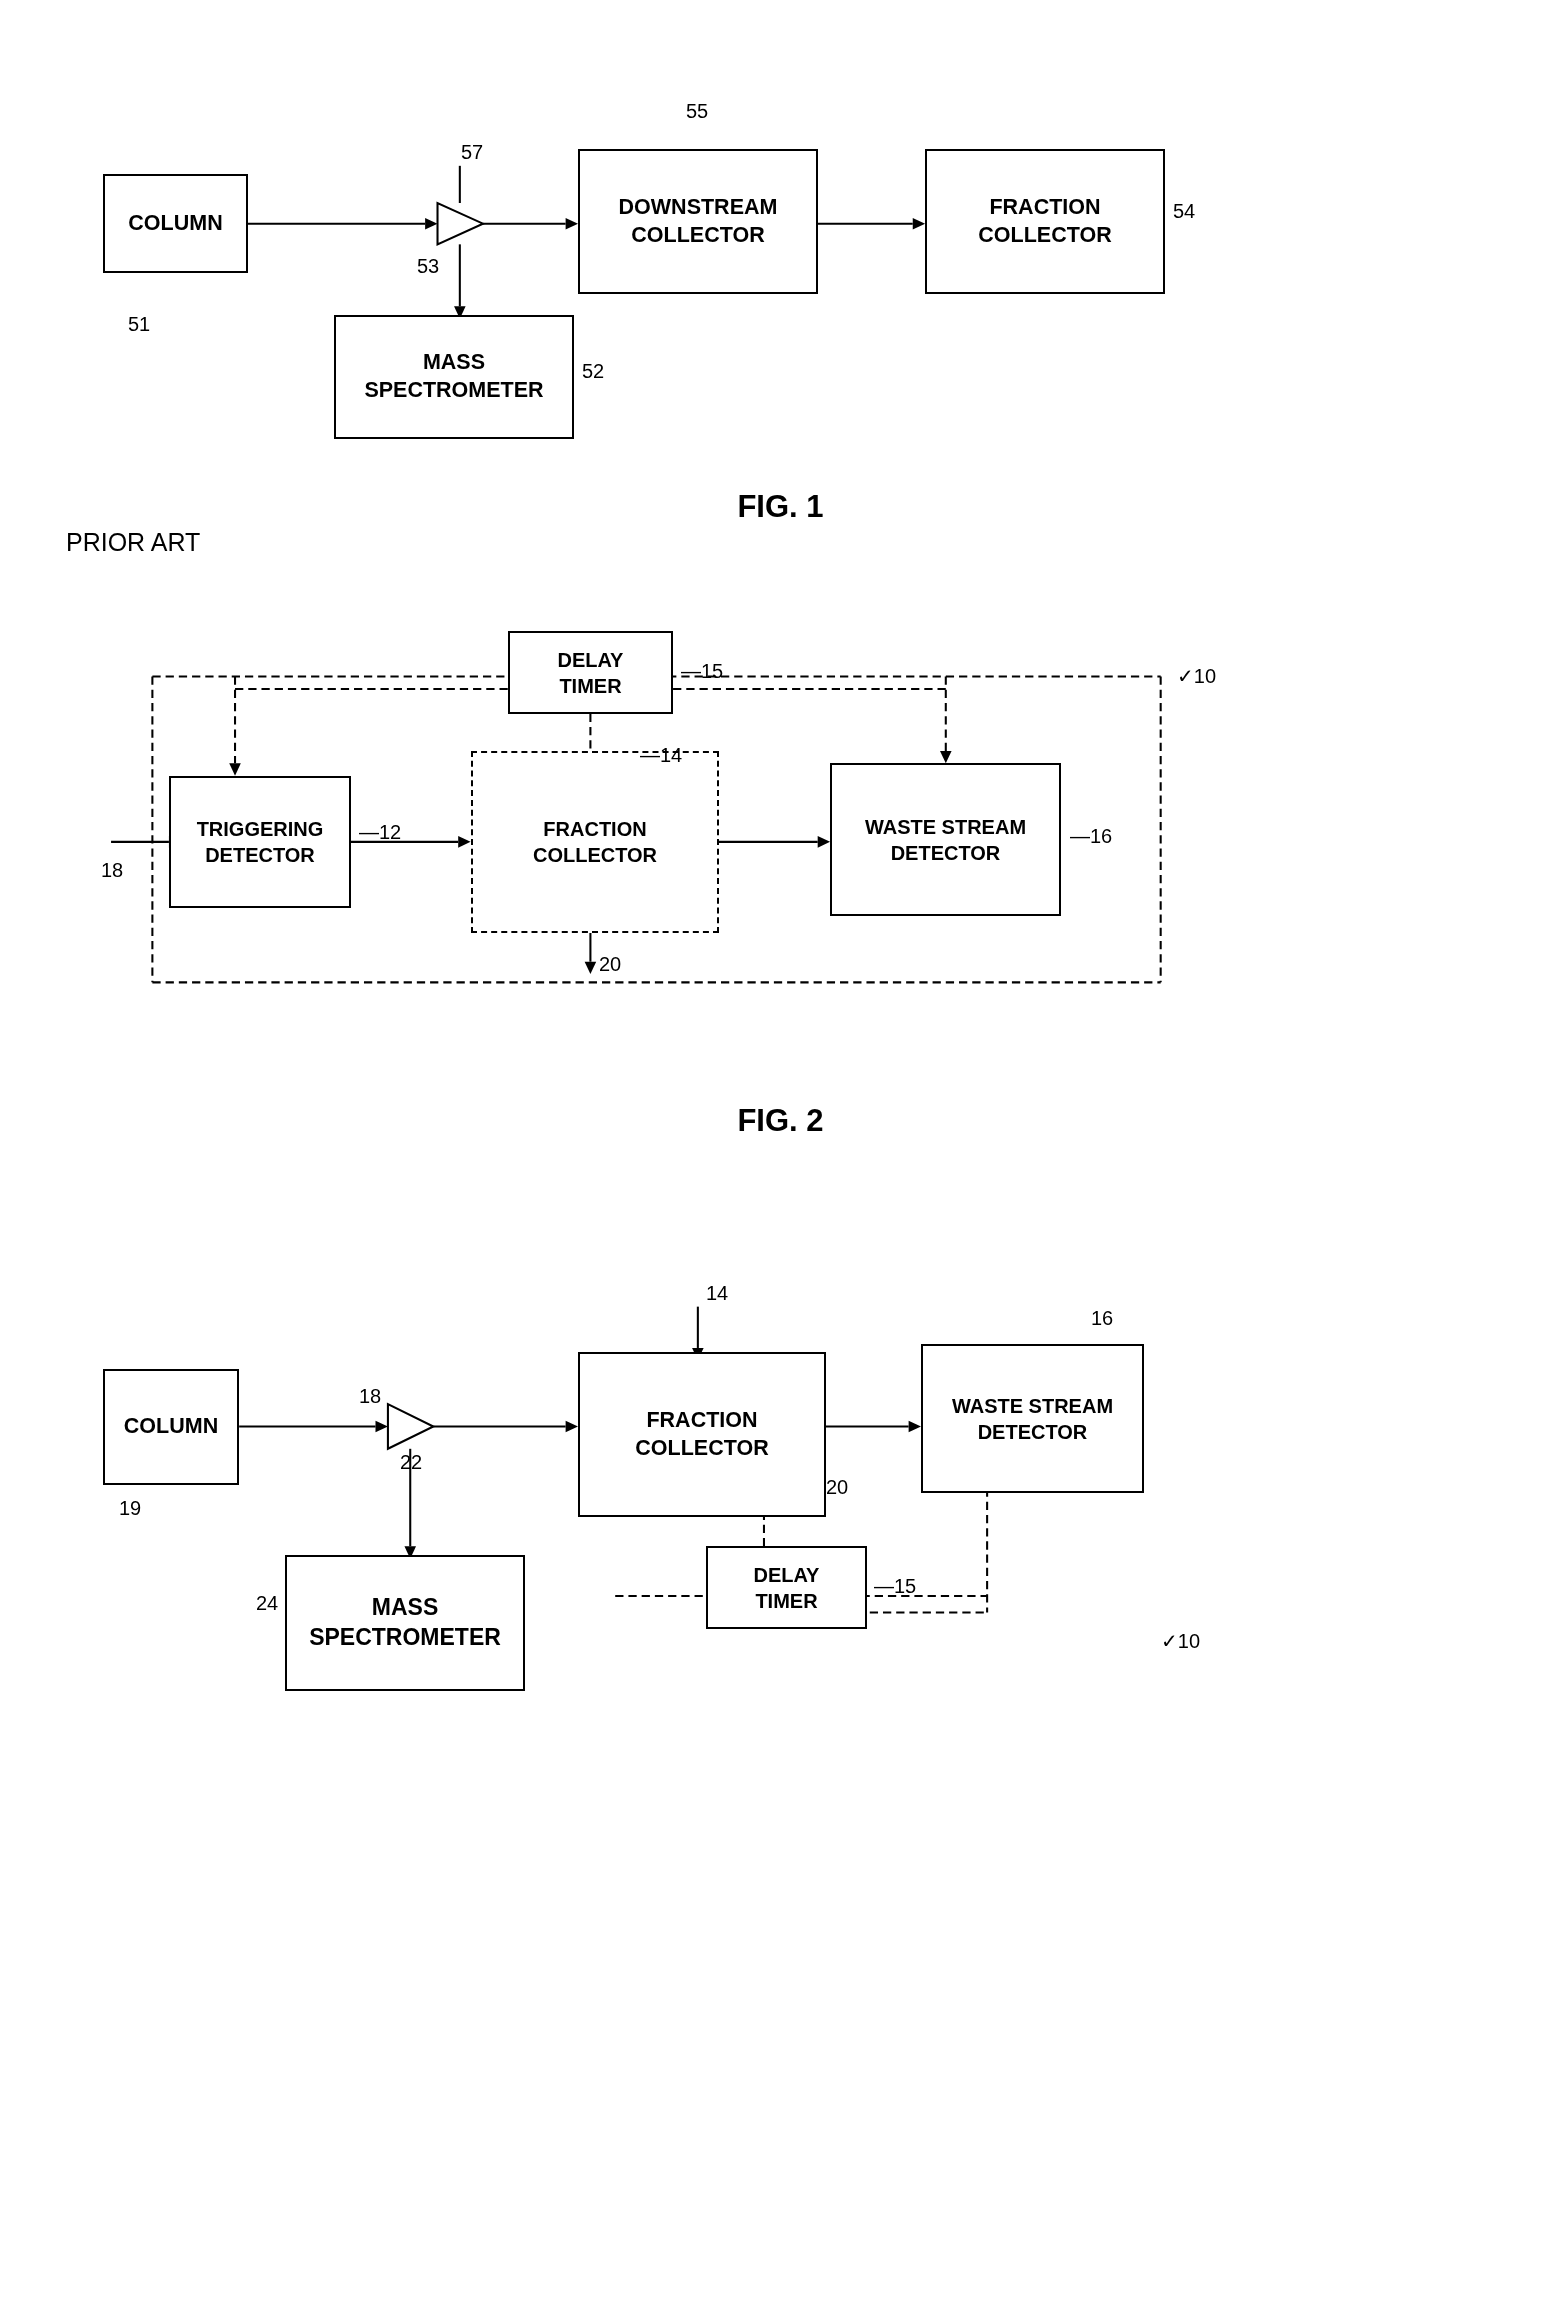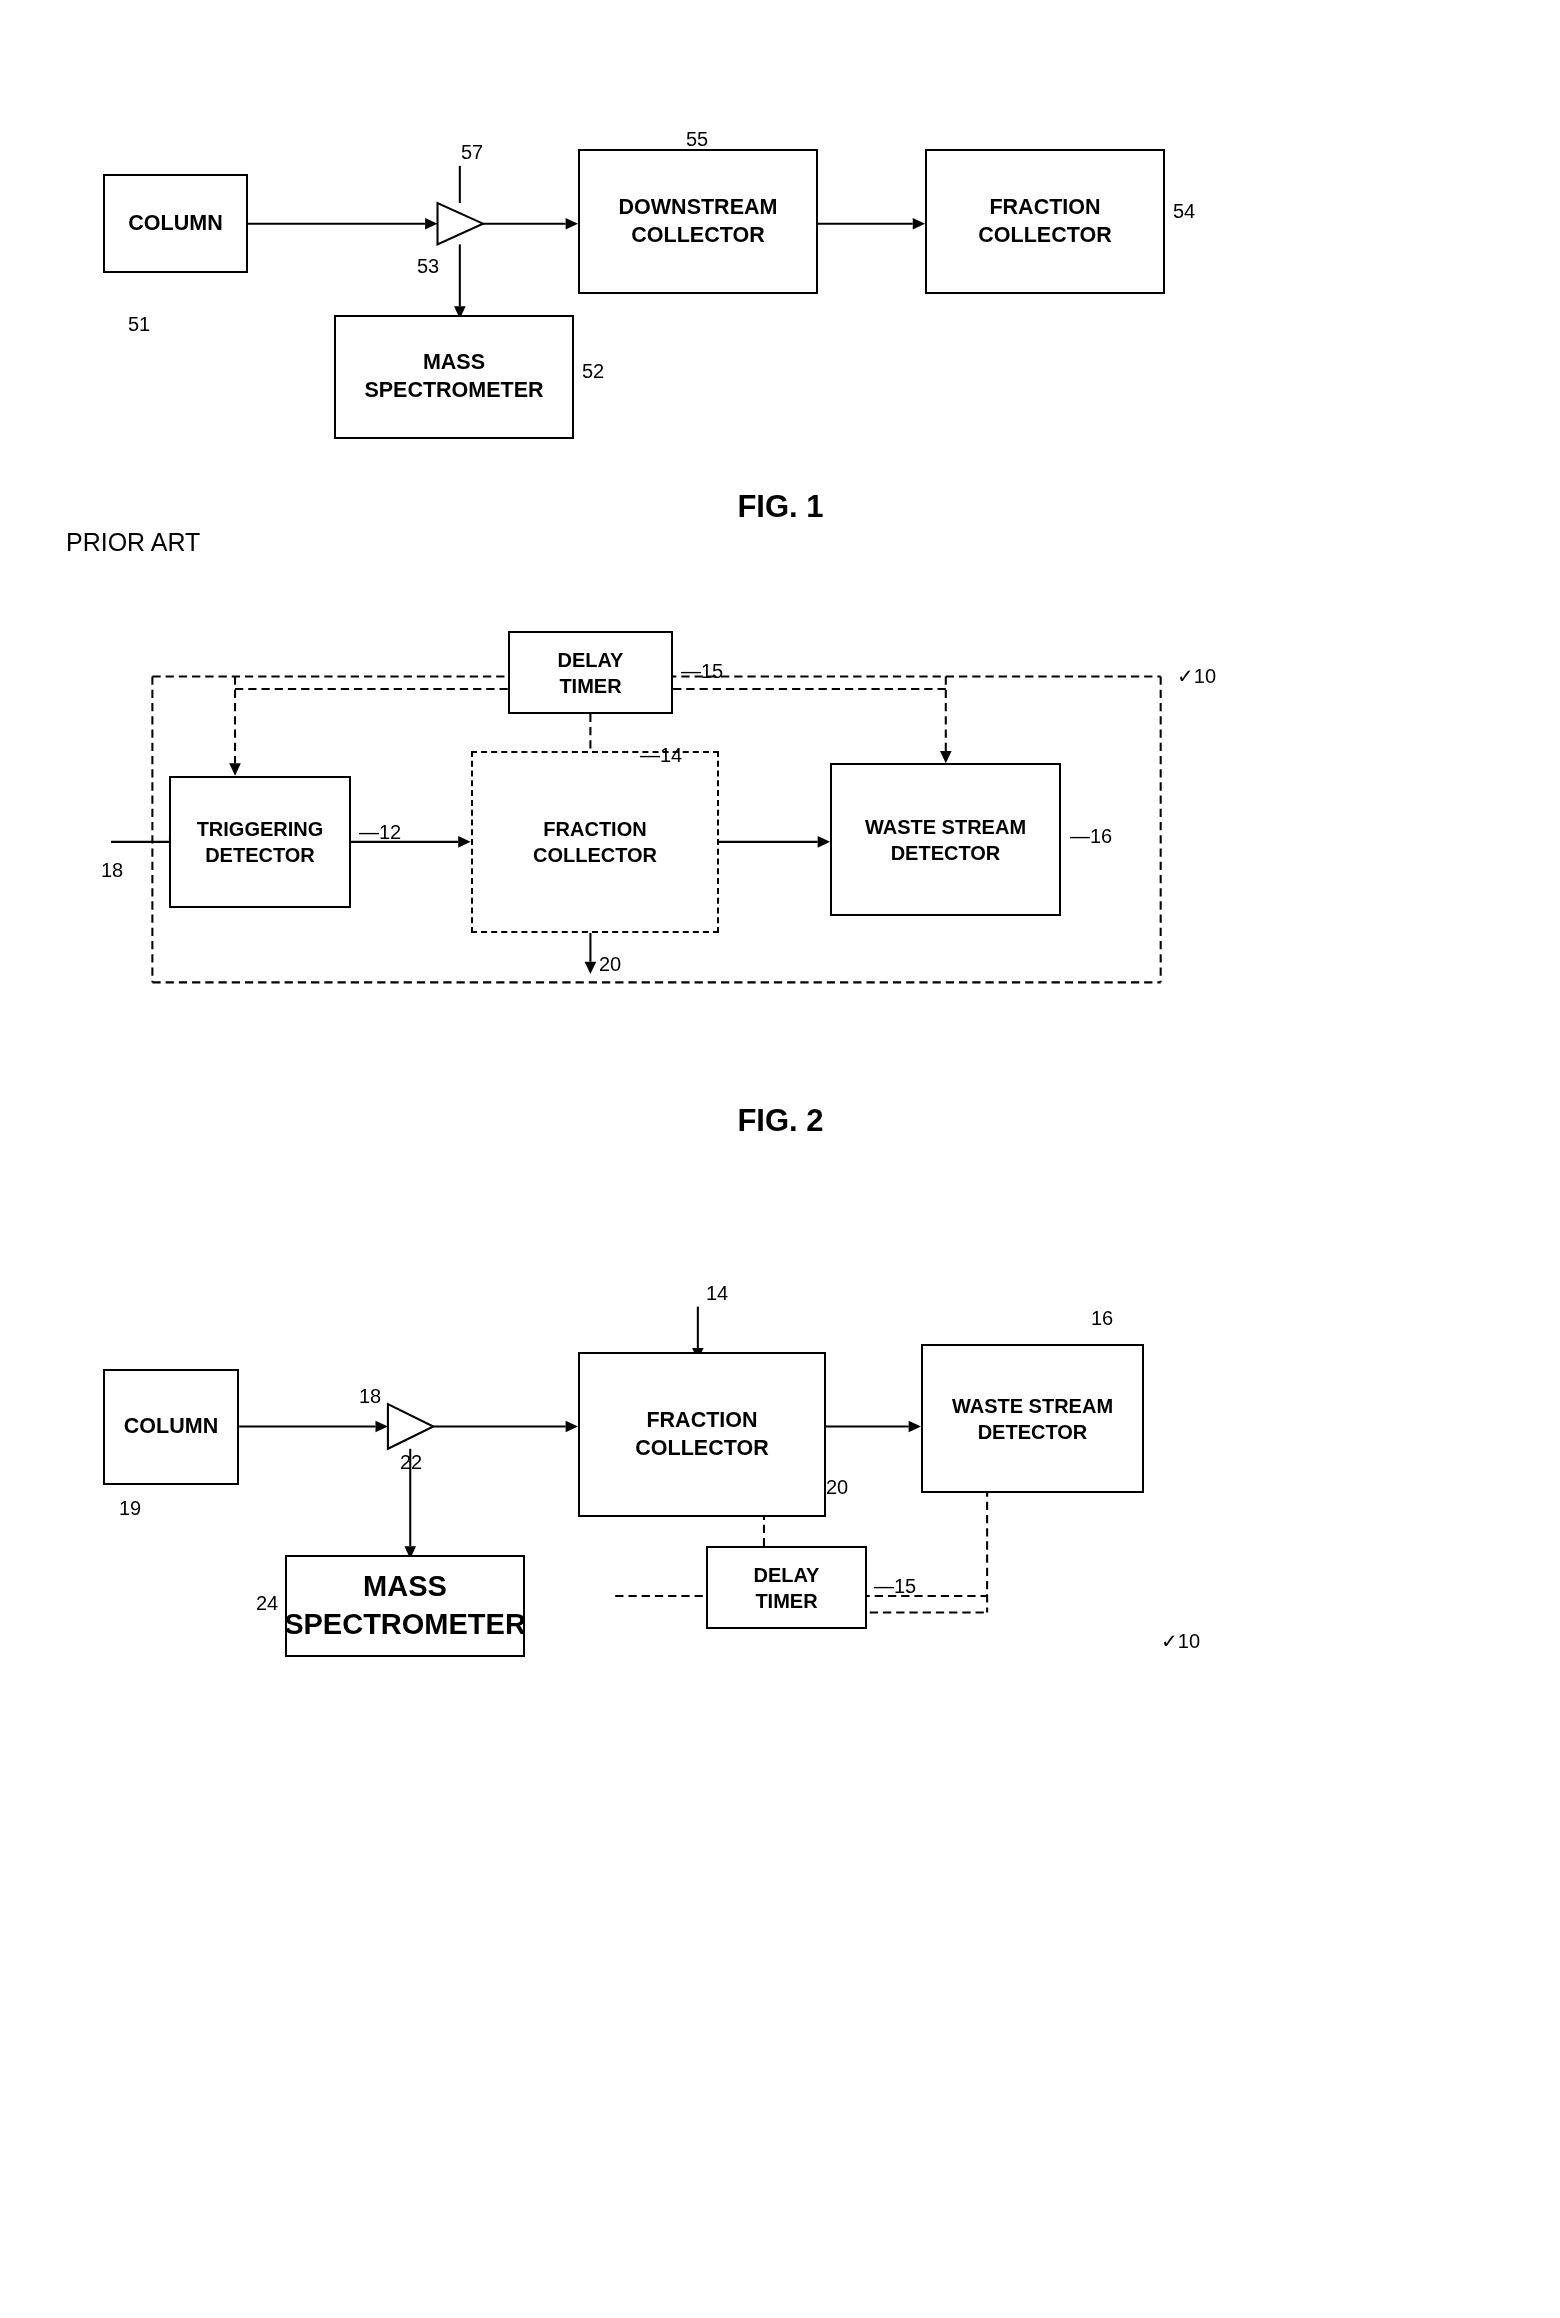--- a/index.html
+++ b/index.html
@@ -106,21 +106,21 @@
     <span class="ref" style="left:50px; top:231px;margin-top:32px;">51</span>
 
     <span class="ref" style="left:383px; top:91px;">57</span>
 
     <span class="ref" style="left:339px; top:205px;">53</span>
 
     <div class="box" style="left:500px; top:99px; width:240px; height:145px; font-size:21.5px;">
       <span>DOWNSTREAM
 COLLECTOR</span>
     </div>
-    <span class="ref" style="left:608px; top:78px;">55</span>
+    <span class="ref" style="left:608px; top:50px;">55</span>
 
     <div class="box" style="left:847px; top:99px; width:240px; height:145px; font-size:21.5px;">
       <span>FRACTION
 COLLECTOR</span>
     </div>
     <span class="ref" style="left:1095px; top:150px;">54</span>
 
     <div class="box" style="left:256px; top:265px; width:240px; height:124px; font-size:21.5px;">
       <span>MASS
 SPECTROMETER</span>
@@ -245,21 +245,21 @@
       <span>FRACTION<br>COLLECTOR</span>
     </div>
 
     <span class="ref" style="left:748px; top:252px;">20</span>
 
     <div class="box" style="left:843px; top:120px; width:223px; height:149px; font-size:20px;">
       <span>WASTE STREAM<br>DETECTOR</span>
     </div>
     <span class="ref" style="left:1013px; top:83px;">16</span>
 
-    <div class="box" style="left:207px; top:331px; width:240px; height:102px; font-size:29px;">
+    <div class="box" style="left:207px; top:331px; width:240px; height:136px; font-size:23px;">
       <span>MASS<br>SPECTROMETER</span>
     </div>
     <span class="ref" style="left:178px; top:368px;">24</span>
 
     <div class="box" style="left:628px; top:322px; width:161px; height:83px; font-size:20px;">
       <span>DELAY<br>TIMER</span>
     </div>
     <span class="ref" style="left:796px; top:351px;">—15</span>
 
     <span class="ref" style="left:1083px; top:405px;">✓10</span>

